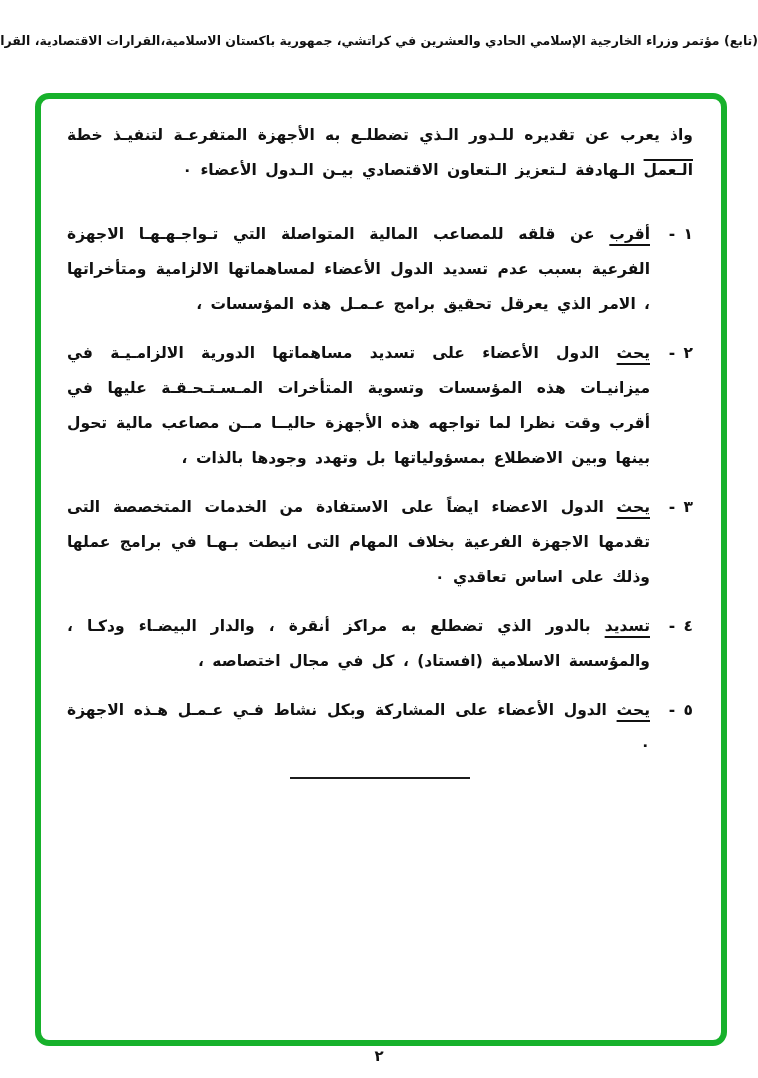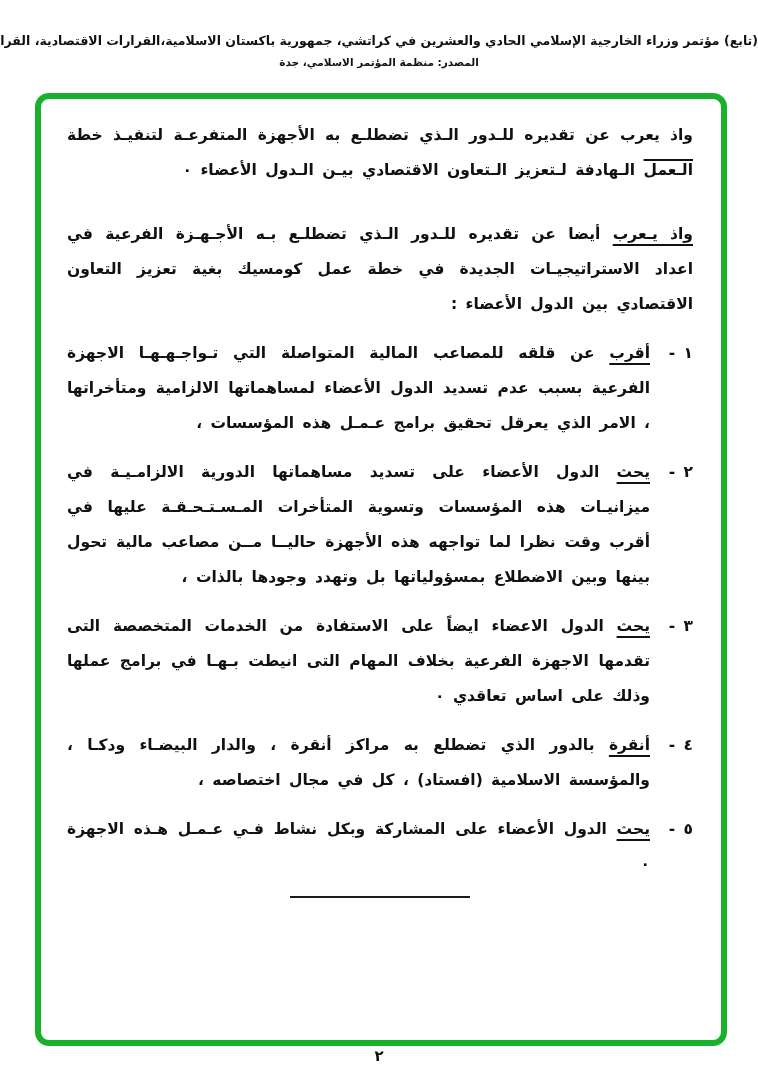--- a/index.html
+++ b/index.html
@@ -33,47 +33,43 @@
   .pagenum{
     position:absolute;top:1047px;left:0;width:758px;text-align:center;
     font-size:15px;font-weight:700;
   }
 </style>
 </head>
 <body>
 
 <div class="header">
   <div class="line1">(تابع) مؤتمر وزراء الخارجية الإسلامي الحادي والعشرين في كراتشي، جمهورية باكستان الاسلامية،القرارات الاقتصادية، القرار الرقم٢١/١٣-أق</div>
-  <div class="line2">المصدر: منظمة المؤتمر الاسلامي، جدة</div>
 </div>
 
 <div class="frame" style="border: 6px solid rgb(23, 177, 43);">
   <div class="content">
     <div>
         <div class="block paragraph">
           <div class="btext"><span class="seg-plain">واذ يعرب عن تقديره للـدور الـذي تضطلـع به الأجهزة المتفرعـة لتنفيـذ خطة </span><span class="seg-overline">الـعمل</span><span class="seg-plain"> الـهادفة لـتعزيز الـتعاون الاقتصادي بيـن الـدول الأعضاء ٠</span></div>
-        </div>
-        <div class="block paragraph">
-          <div class="btext"><span class="seg-underline">واذ يـعرب</span><span class="seg-plain"> أيضا عن تقديره للـدور الـذي تضطلـع بـه الأجـهـزة الفرعية في اعداد الاستراتيجيـات الجديدة في خطة عمل كومسيك بغية تعزيز التعاون الاقتصادي بين الدول الأعضاء :</span></div>
         </div>
         <div class="block item">
           <div class="marker">١ -</div>
           <div class="btext"><span class="seg-underline">أقرب</span><span class="seg-plain"> عن قلقه للمصاعب المالية المتواصلة التي تـواجـهـهـا الاجهزة الفرعية بسبب عدم تسديد الدول الأعضاء لمساهماتها الالزامية ومتأخراتها ، الامر الذي يعرقل تحقيق برامج عـمـل هذه المؤسسات ،</span></div>
         </div>
         <div class="block item">
           <div class="marker">٢ -</div>
           <div class="btext"><span class="seg-underline">يحث</span><span class="seg-plain"> الدول الأعضاء على تسديد مساهماتها الدورية الالزامـيـة في ميزانيـات هذه المؤسسات وتسوية المتأخرات المـسـتـحـقـة عليها في أقرب وقت نظرا لما تواجهه هذه الأجهزة حاليــا مــن مصاعب مالية تحول بينها وبين الاضطلاع بمسؤولياتها بل وتهدد وجودها بالذات ،</span></div>
         </div>
         <div class="block item">
           <div class="marker">٣ -</div>
           <div class="btext"><span class="seg-underline">يحث</span><span class="seg-plain"> الدول الاعضاء ايضاً على الاستفادة من الخدمات المتخصصة التى تقدمها الاجهزة الفرعية بخلاف المهام التى انيطت بـهـا في برامج عملها وذلك على اساس تعاقدي ٠</span></div>
         </div>
         <div class="block item">
           <div class="marker">٤ -</div>
-          <div class="btext"><span class="seg-underline">أنقرة</span><span class="seg-plain"> بالدور الذي تضطلع به مراكز أنقرة ، والدار البيضـاء ودكـا ، والمؤسسة الاسلامية (افستاد) ، كل في مجال اختصاصه ،</span></div>
+          <div class="btext"><span class="seg-underline">تسديد</span><span class="seg-plain"> بالدور الذي تضطلع به مراكز أنقرة ، والدار البيضـاء ودكـا ، والمؤسسة الاسلامية (افستاد) ، كل في مجال اختصاصه ،</span></div>
         </div>
         <div class="block item">
           <div class="marker">٥ -</div>
           <div class="btext"><span class="seg-underline">يحث</span><span class="seg-plain"> الدول الأعضاء على المشاركة وبكل نشاط فـي عـمـل هـذه الاجهزة ٠</span></div>
         </div>
       </div>
     <div class="divider"></div>
   </div>
 </div>
 

